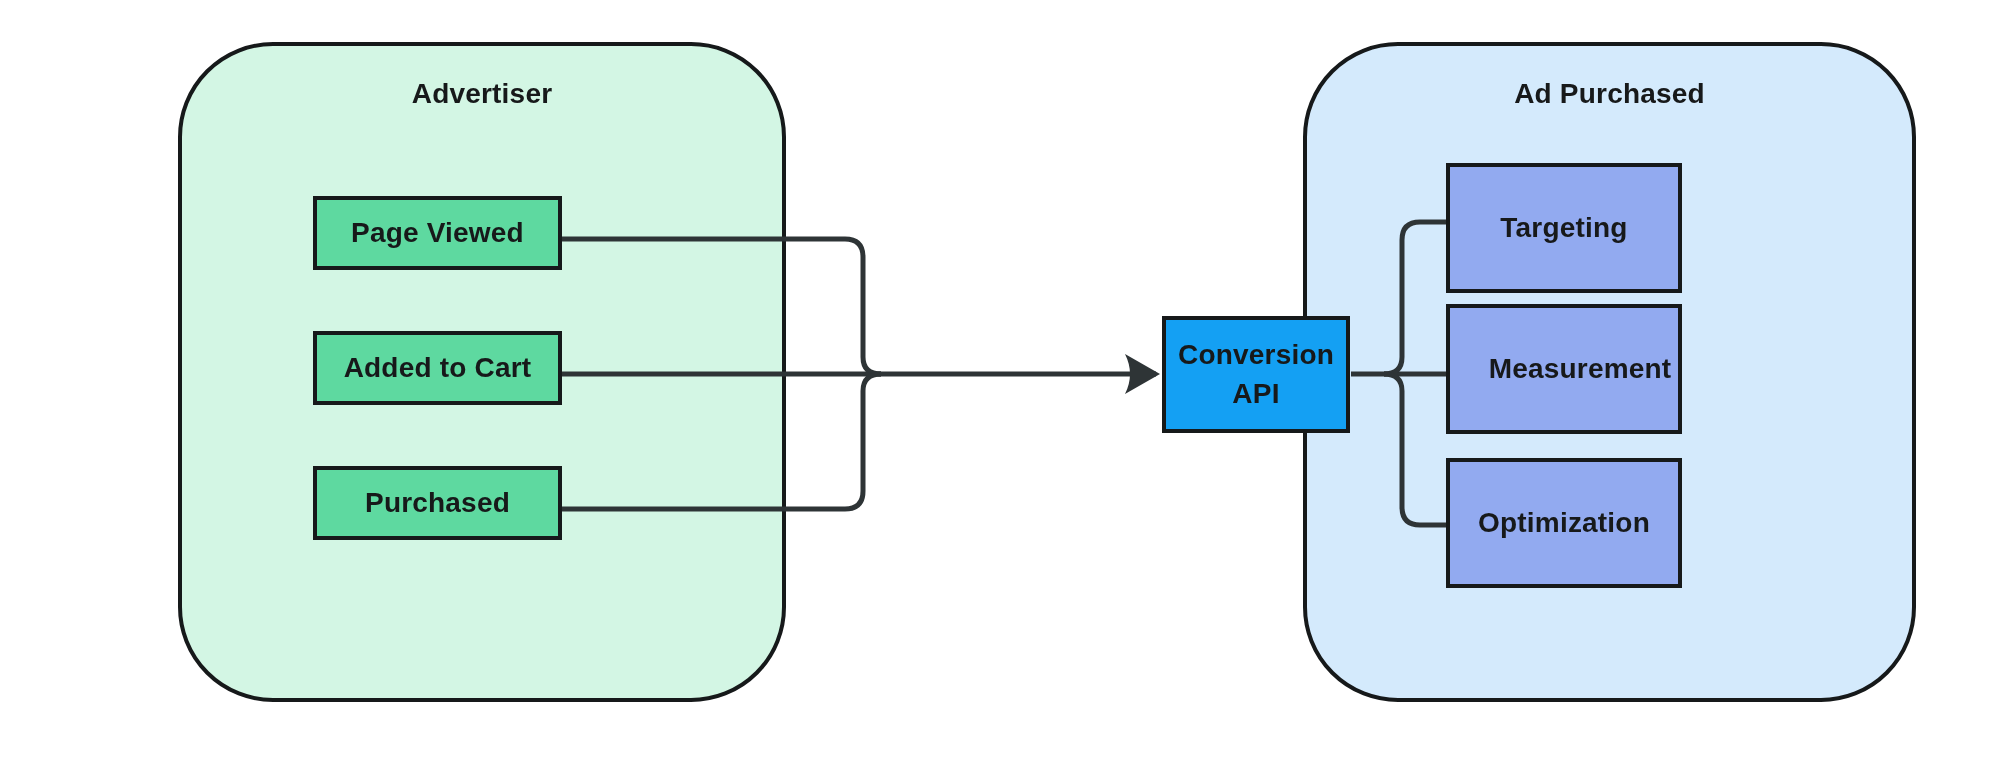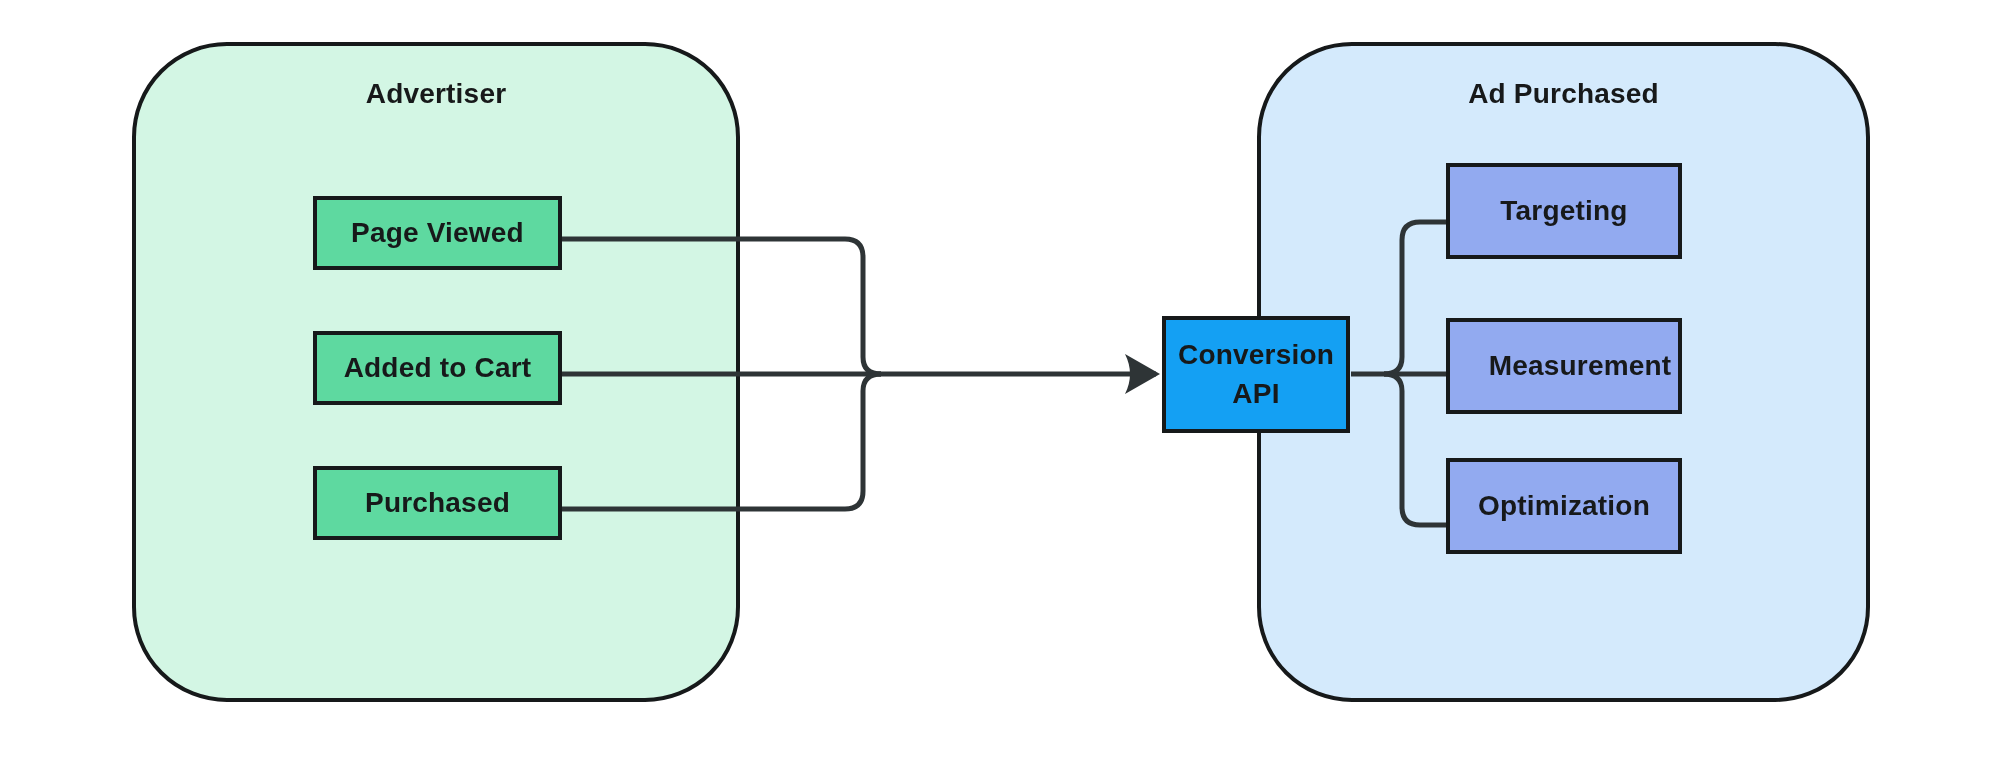--- a/index.html
+++ b/index.html
@@ -13,20 +13,21 @@
     height: 778px;
     background: #ffffff;
     font-family: "Liberation Sans", sans-serif;
     overflow: hidden;
   }
   .container {
     position: absolute;
     box-sizing: border-box;
     border: 4px solid #16191a;
     border-radius: 95px;
+    margin-left: 46px;
   }
   .container-advertiser {
     left: 132px; top: 42px;
     width: 608px; height: 660px;
     background: #d3f6e4;
   }
   .container-adplatform {
     left: 1257px; top: 42px;
     width: 613px; height: 660px;
     background: #d4eafc;
@@ -70,25 +71,25 @@
   .node-event {
     left: 313px;
     width: 249px; height: 74px;
     background: #5ed9a0;
   }
   .node-event.pos-0 { top: 196px; }
   .node-event.pos-1 { top: 331px; }
   .node-event.pos-2 { top: 466px; }
   .node-capability {
     left: 1446px;
-    width: 236px; height: 96px;
+    width: 236px; height: 130px;
     background: #92aaf0;
   }
   .node-capability.pos-0 { top: 163px; }
-  .node-capability.pos-1 { top: 318px; padding-left: 32px; }
+  .node-capability.pos-1 { top: 304px; padding-left: 32px; }
   .node-capability.pos-2 { top: 458px; }
   .node-capi {
     left: 1162px; top: 316px;
     width: 188px; height: 117px;
     background: #14a0f3;
     flex-direction: column;
     line-height: 1.38;
     text-align: center;
   }
 </style>

